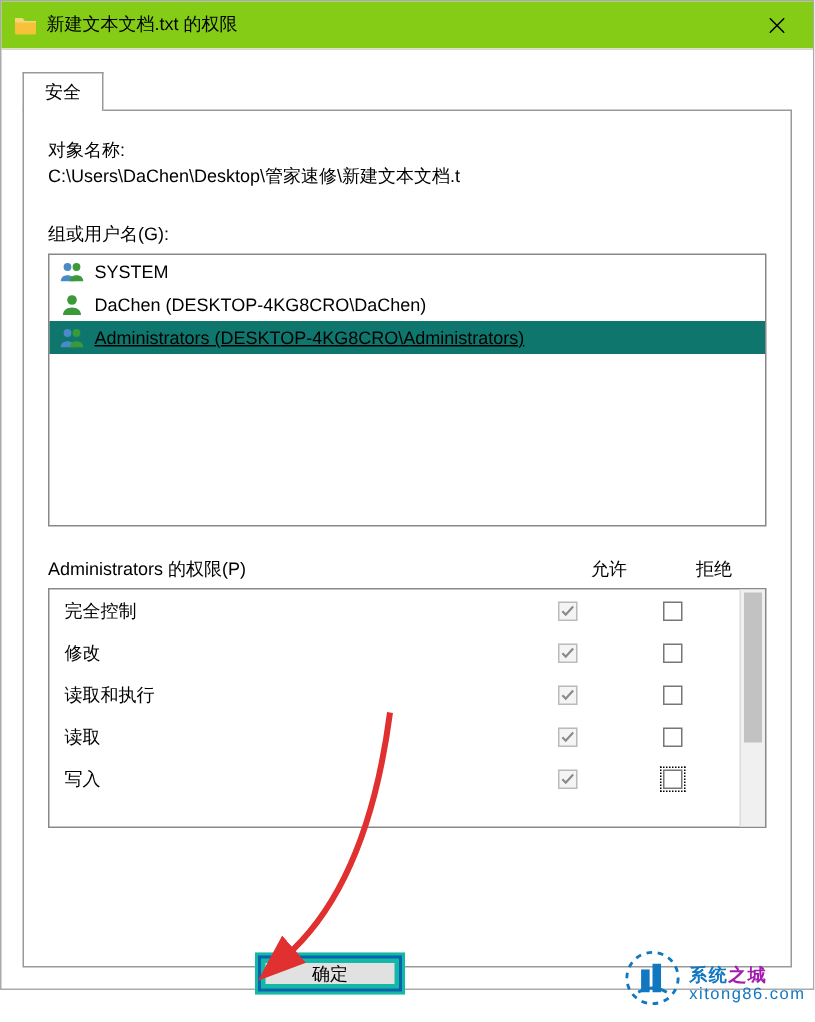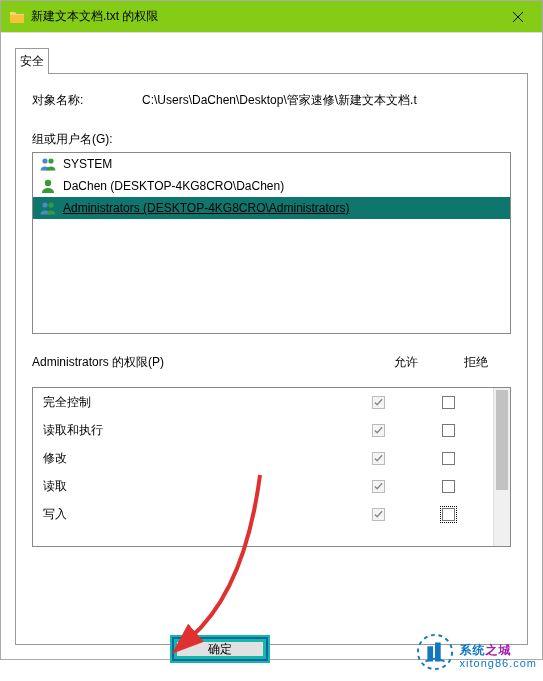--- a/index.html
+++ b/index.html
@@ -6,38 +6,38 @@
 body { background: #fff; width: 543px; height: 681px; position: relative; overflow: hidden; }
 
 .window { width: 543px; background: #fff; border: 1px solid #aaa; }
 .titlebar { height: 32px; display: flex; align-items: center; padding: 0 4px 0 8px; background: #84cc16; border-bottom: 1px solid #ddd; }
 .titlebar .folder-icon { width: 16px; height: 16px; margin-right: 6px; }
 .titlebar .title { flex: 1; font-size: 12px; color: #000; }
 .titlebar .close { width: 40px; height: 28px; display: flex; align-items: center; justify-content: center; color: #000; }
 
 .content { padding: 14px 14px 14px 14px; }
 .tabs { position: relative; }
-.tab { display: inline-block; padding: 4px 4px; border: 1px solid #999; border-bottom: none; background: #fff; position: relative; top: 1px; z-index: 2; }
+.tab { display: inline-block; padding: 4px 14px; border: 1px solid #999; border-bottom: none; background: #fff; position: relative; top: 1px; z-index: 2; }
 .tabpanel { border: 1px solid #999; padding: 18px 16px 16px 16px; min-height: 572px; }
 
-.row { margin-bottom: 12px; }
+.row { margin-bottom: 12px; flex-direction: column; }
 .row-object { display: flex; }
 .row-object .label { width: 110px; }
 .row-object .value { flex: 1; overflow: hidden; white-space: nowrap; }
 
 .group-label { margin-top: 22px; margin-bottom: 4px; }
 .listbox { border: 1px solid #888; height: 182px; background: #fff; }
 .listitem { display: flex; align-items: center; padding: 2px 6px; height: 22px; }
 .listitem.selected { background: #0f766e; text-decoration: underline; }
 .listitem .user-icon { width: 18px; height: 18px; margin-right: 6px; flex-shrink: 0; }
 
 .btnrow { display: flex; justify-content: flex-end; gap: 10px; margin-top: 12px; }
 .btn { min-width: 96px; height: 26px; border: 1px solid #888; background: #e1e1e1; display: inline-flex; align-items: center; justify-content: center; padding: 0 10px; cursor: default; }
 
-.perm-header { display: flex; margin-top: 20px; margin-bottom: 16px; }
+.perm-header { display: flex; margin-top: 20px; margin-bottom: 4px; }
 .perm-header .plabel { flex: 1; }
 .perm-header .col { width: 70px; text-align: center; }
 
 .perm-box { border: 1px solid #888; height: 160px; background: #fff; position: relative; display:flex; }
 .perm-list { flex: 1; overflow: hidden; }
 .perm-row { display: flex; align-items: center; height: 28px; padding: 0 10px; }
 .perm-row .pname { flex: 1; }
 .perm-row .pcell { width: 70px; display: flex; justify-content: center; }
 
 .chk { width: 13px; height: 13px; border: 1px solid #777; background: #fff; display: inline-flex; align-items: center; justify-content: center; }
@@ -134,34 +134,34 @@
                     <svg class="tick" viewBox="0 0 10 10">
                       <path d="M1 5l2.5 2.5L9 1.5" stroke="#8a8a8a" stroke-width="1.6" fill="none"></path>
                     </svg>
                   </span>
                 </span>
                 <span class="pcell">
                   <span class="chk"></span>
                 </span>
               </div>
               <div class="perm-row">
+                <span class="pname">修改</span>
+                <span class="pcell">
+                  <span class="chk disabled">
+                    <svg class="tick" viewBox="0 0 10 10">
+                      <path d="M1 5l2.5 2.5L9 1.5" stroke="#8a8a8a" stroke-width="1.6" fill="none"></path>
+                    </svg>
+                  </span>
+                </span>
+                <span class="pcell">
+                  <span class="chk"></span>
+                </span>
+              </div>
+              <div class="perm-row">
                 <span class="pname">读取和执行</span>
-                <span class="pcell">
-                  <span class="chk disabled">
-                    <svg class="tick" viewBox="0 0 10 10">
-                      <path d="M1 5l2.5 2.5L9 1.5" stroke="#8a8a8a" stroke-width="1.6" fill="none"></path>
-                    </svg>
-                  </span>
-                </span>
-                <span class="pcell">
-                  <span class="chk"></span>
-                </span>
-              </div>
-              <div class="perm-row">
-                <span class="pname">修改</span>
                 <span class="pcell">
                   <span class="chk disabled">
                     <svg class="tick" viewBox="0 0 10 10">
                       <path d="M1 5l2.5 2.5L9 1.5" stroke="#8a8a8a" stroke-width="1.6" fill="none"></path>
                     </svg>
                   </span>
                 </span>
                 <span class="pcell">
                   <span class="chk"></span>
                 </span>

